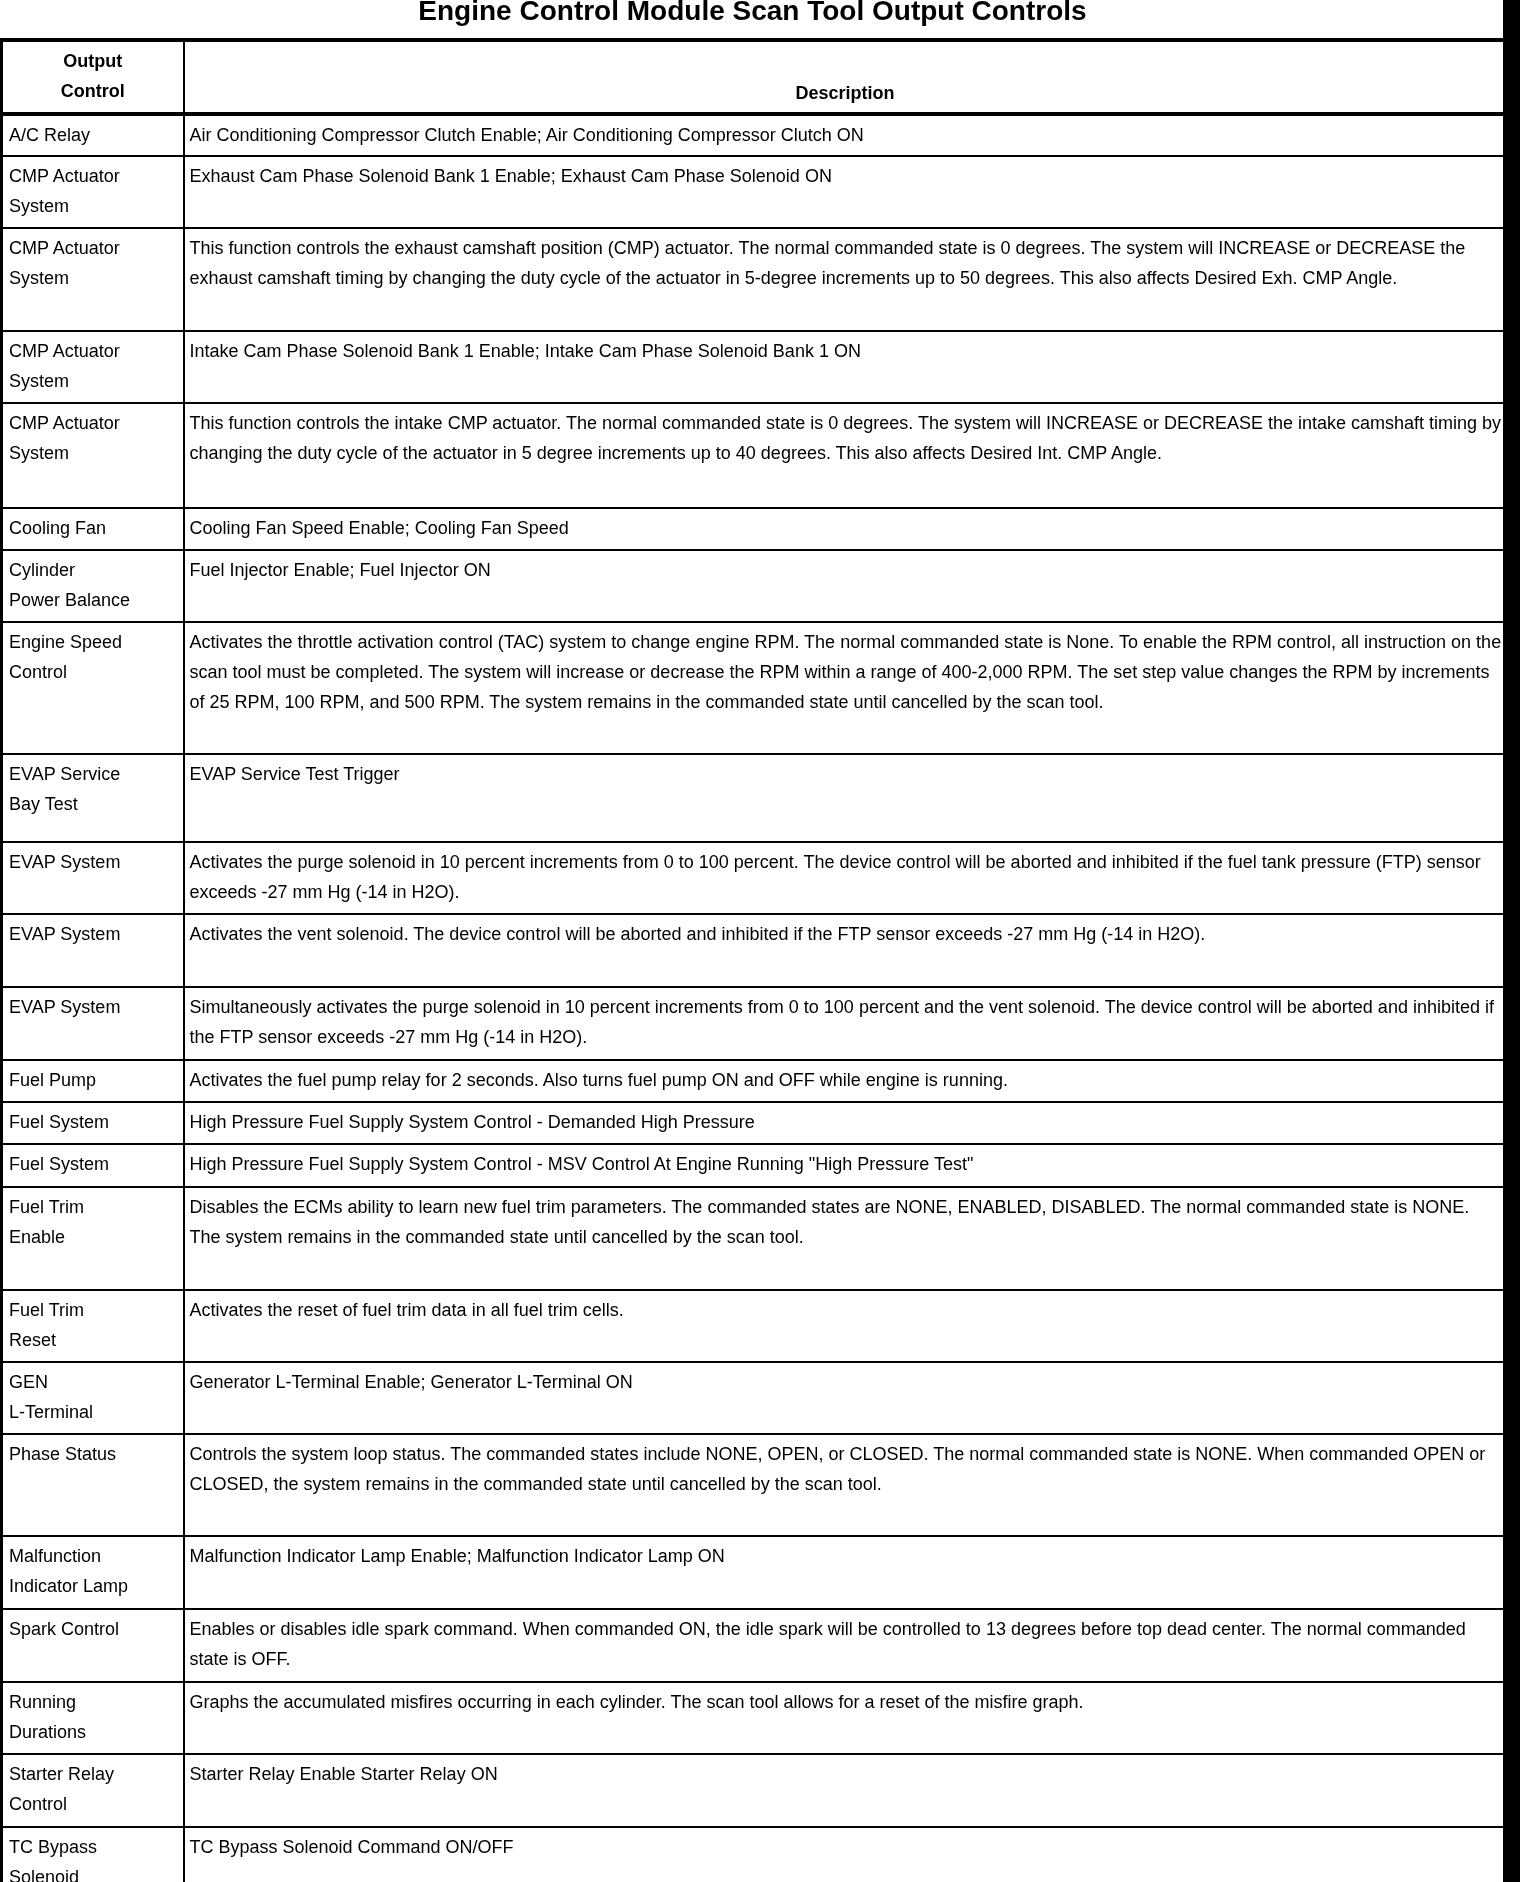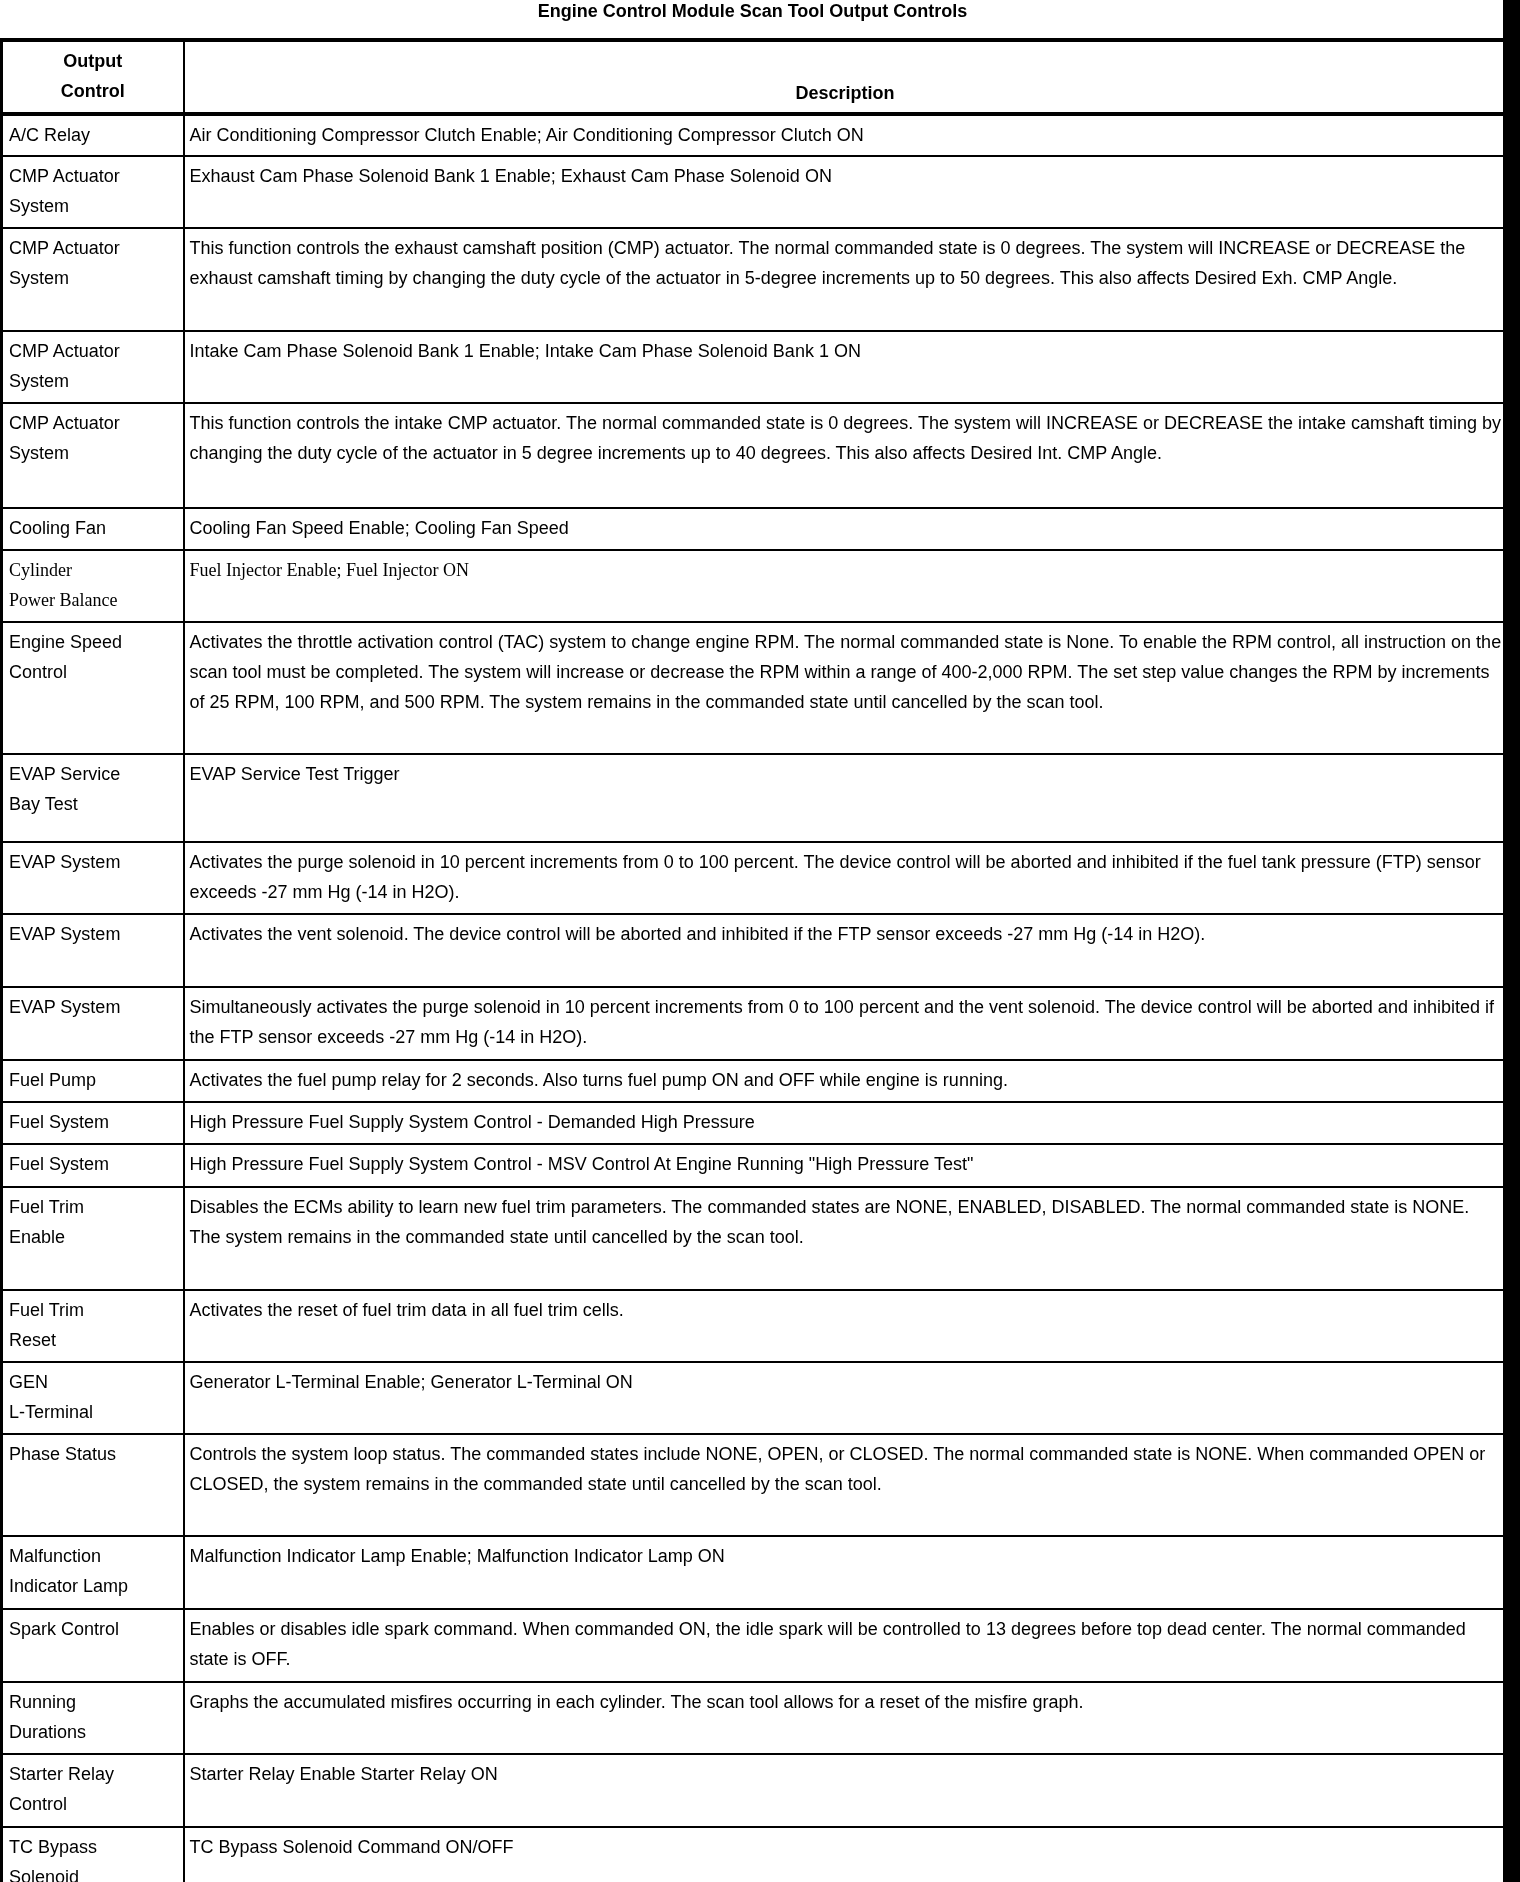--- a/index.html
+++ b/index.html
@@ -1,19 +1,19 @@
 <!DOCTYPE html>
 <html><head>
 <meta charset="utf-8">
 <style>
   html, body { margin: 0; padding: 0; background: #ffffff; }
   body { width: 1520px; height: 1882px; position: relative; overflow: hidden;
          font-family: "Liberation Sans", "DejaVu Sans", sans-serif; color: #000; }
   .title { position: absolute; left: 0; top: 0; width: 1505px; height: 40px;
-           text-align: center; font-weight: bold; font-size: 18px; line-height: 22px;
+           text-align: center; font-weight: bold; font-size: 28px; line-height: 22px;
            padding-top: 0px; box-sizing: border-box; }
   .right-bar { position: absolute; left: 1503px; top: 0; width: 17px; height: 1882px; background: #000; }
   table.grid { position: absolute; left: 0; top: 38px; width: 1505px; border-collapse: collapse;
                table-layout: fixed; }
   table.grid col.c1 { width: 182px; }
   table.grid col.c2 { width: 1323px; }
   table.grid th, table.grid td { border: 2px solid #000; vertical-align: top; padding: 0;
                                  font-size: 18px; line-height: 30px; }
   table.grid th { border-top-width: 4px; border-bottom-width: 4px; font-weight: bold; text-align: center; }
   table.grid th.h1 { vertical-align: top; padding-top: 4px; line-height: 30px; }
@@ -77,21 +77,21 @@
           <div>System</div>
         </td>
         <td>This function controls the intake CMP actuator. The normal commanded state is 0 degrees. The system will INCREASE or DECREASE the intake camshaft timing by changing the duty cycle of the actuator in 5 degree increments up to 40 degrees. This also affects Desired Int. CMP Angle.</td>
       </tr>
       <tr style="height: 42px;">
         <td class="ctl">
           <div>Cooling Fan</div>
         </td>
         <td>Cooling Fan Speed Enable; Cooling Fan Speed</td>
       </tr>
-      <tr style="height: 72px; font-family: Liberation Serif, serif;">
+      <tr style="height: 72px;">
         <td class="ctl">
           <div>Cylinder</div>
           <div>Power Balance</div>
         </td>
         <td>Fuel Injector Enable; Fuel Injector ON</td>
       </tr>
       <tr style="height: 132px;">
         <td class="ctl">
           <div>Engine Speed</div>
           <div>Control</div>

